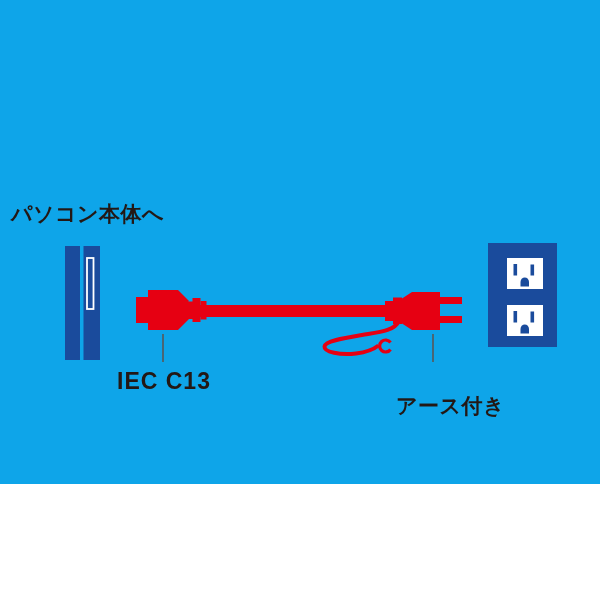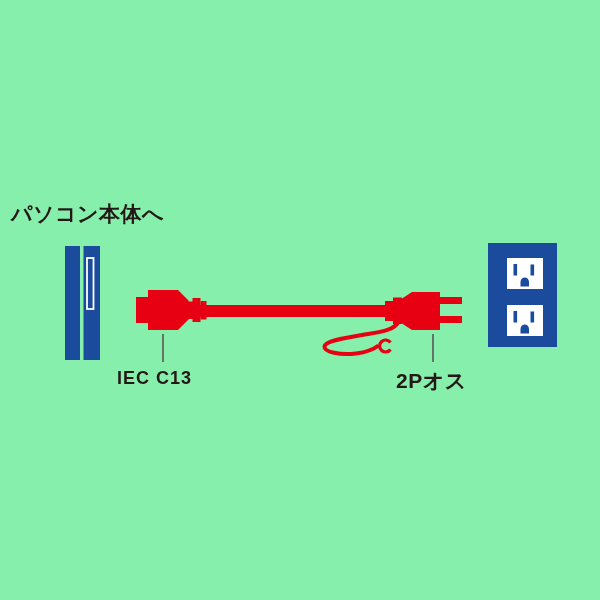--- a/index.html
+++ b/index.html
@@ -1,35 +1,35 @@
 <!DOCTYPE html>
 <html><head>
 <meta charset="utf-8">
 <style>
   html,body{margin:0;padding:0;background:#fff;}
   .canvas{
     position:relative;
-    width:600px;height:600px;
-    background:#86efac;
+    width:600px;height:484px;
+    background:#0ea5e9;
     font-family:"Liberation Sans","DejaVu Sans",sans-serif;
     overflow:hidden;
   }
   .canvas svg{position:absolute;left:0;top:0;}
   .caption{
     position:absolute;
     color:#231815;
     font-weight:600;
     font-size:21px;
     line-height:1.15;
     white-space:nowrap;
     letter-spacing:0.5px;
   }
   .cap-left{left:11px;top:202px;}
   .cap-right{left:459px;top:204px;}
-  .lbl-iec{left:117px;top:368px;font-size:18px;letter-spacing:1px;}
+  .lbl-iec{left:117px;top:368px;font-size:23px;letter-spacing:1px;}
   .lbl-2p-1{left:396px;top:369px;}
   .lbl-2p-2{left:396px;top:394px;}
 </style>
 </head>
 <body>
 
 <div class="canvas">
 
   <svg width="600" height="600" viewBox="0 0 600 600">
 
@@ -79,15 +79,15 @@
         <path d="M520.5 333.5 L520.5 329 A4.25 4.5 0 0 1 529 329 L529 333.5 Z" fill="#1a4b9c"></path>
       </g>
     </g>
 
     <line x1="163" y1="334" x2="163" y2="362" stroke-width="1.6" stroke="#595757"></line>
     <line x1="433" y1="334" x2="433" y2="362" stroke-width="1.6" stroke="#595757"></line>
   </svg>
 
   <div class="caption cap-left">パソコン本体へ</div>
   <div class="caption lbl-iec">IEC C13</div>
-  <div class="caption lbl-2p-1">2Pオス</div>
+  <div class="caption lbl-2p-2">アース付き</div>
 
 </div>
 
 </body></html>

